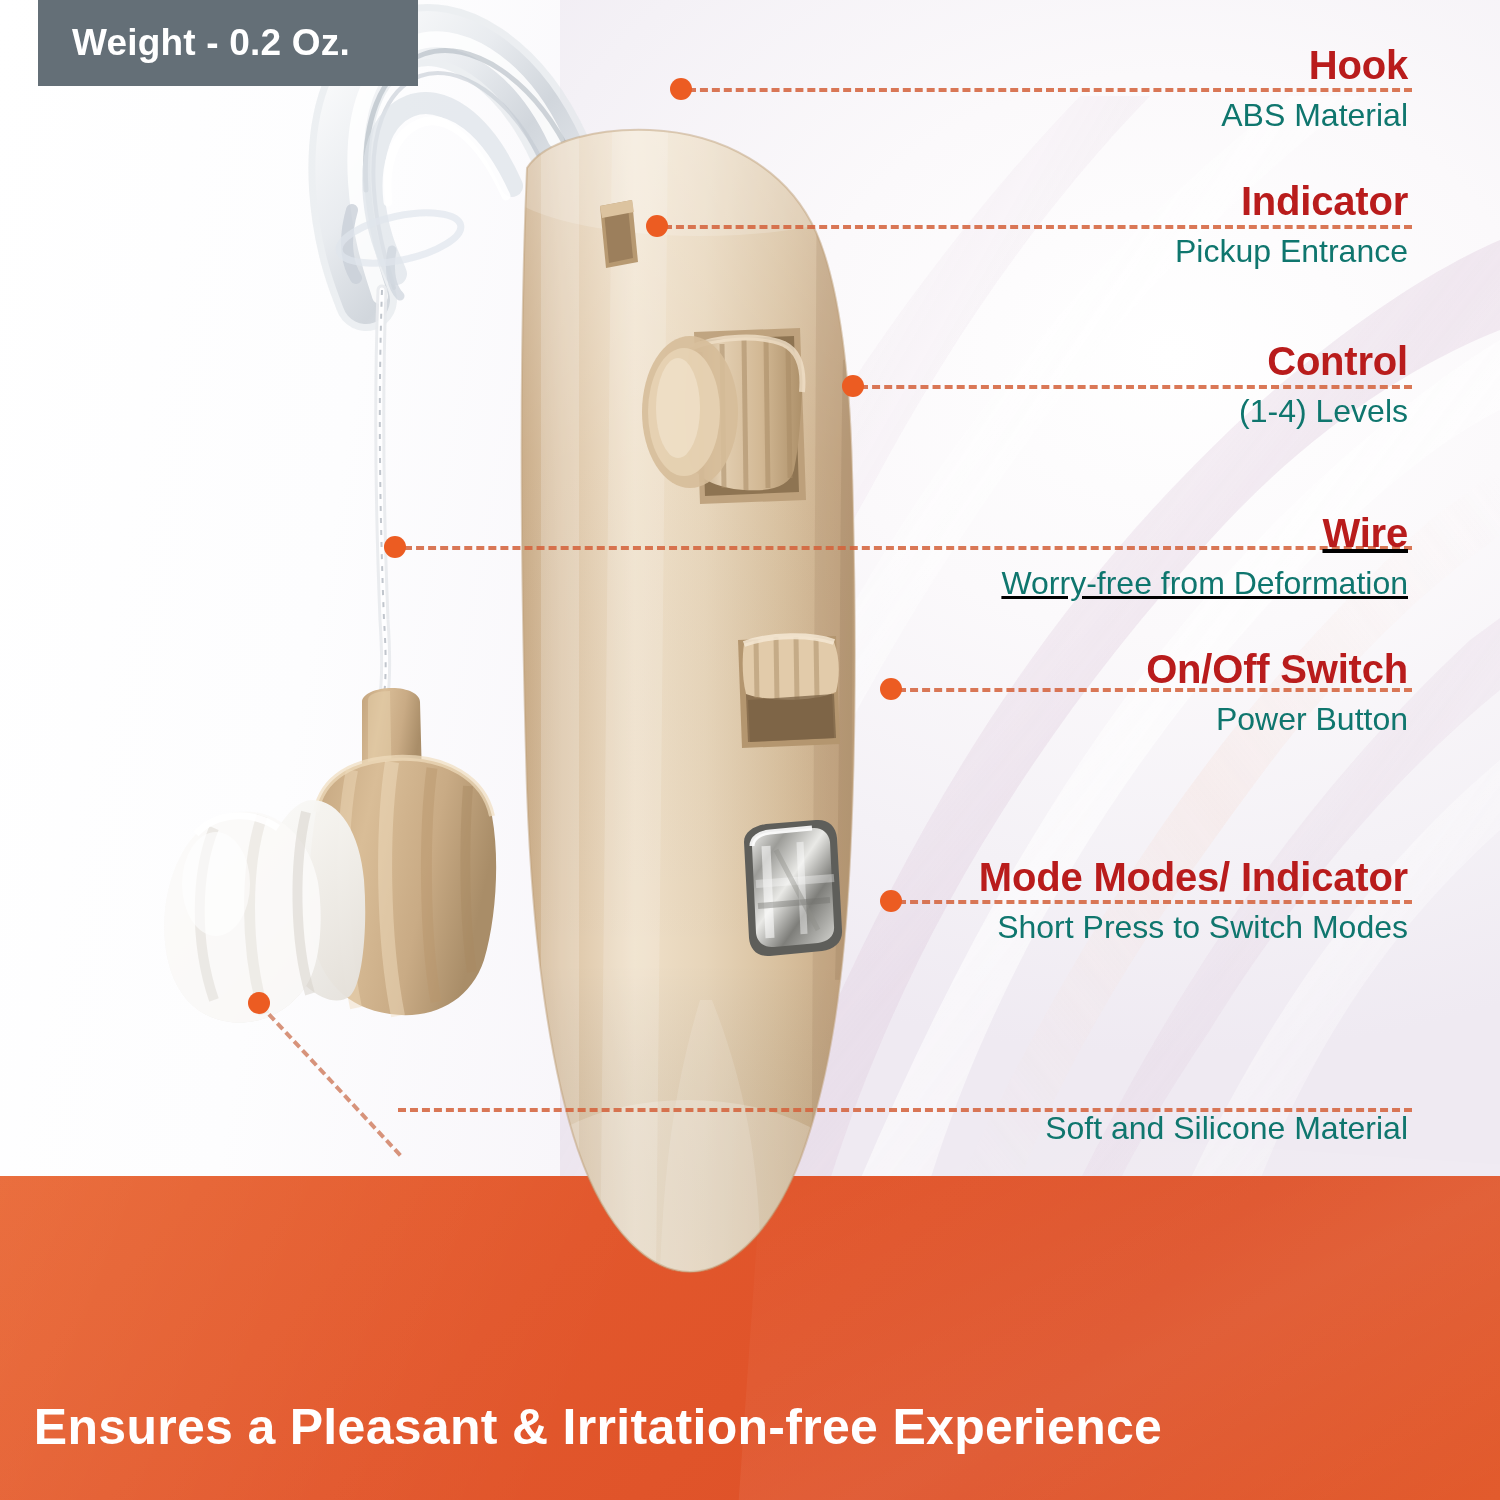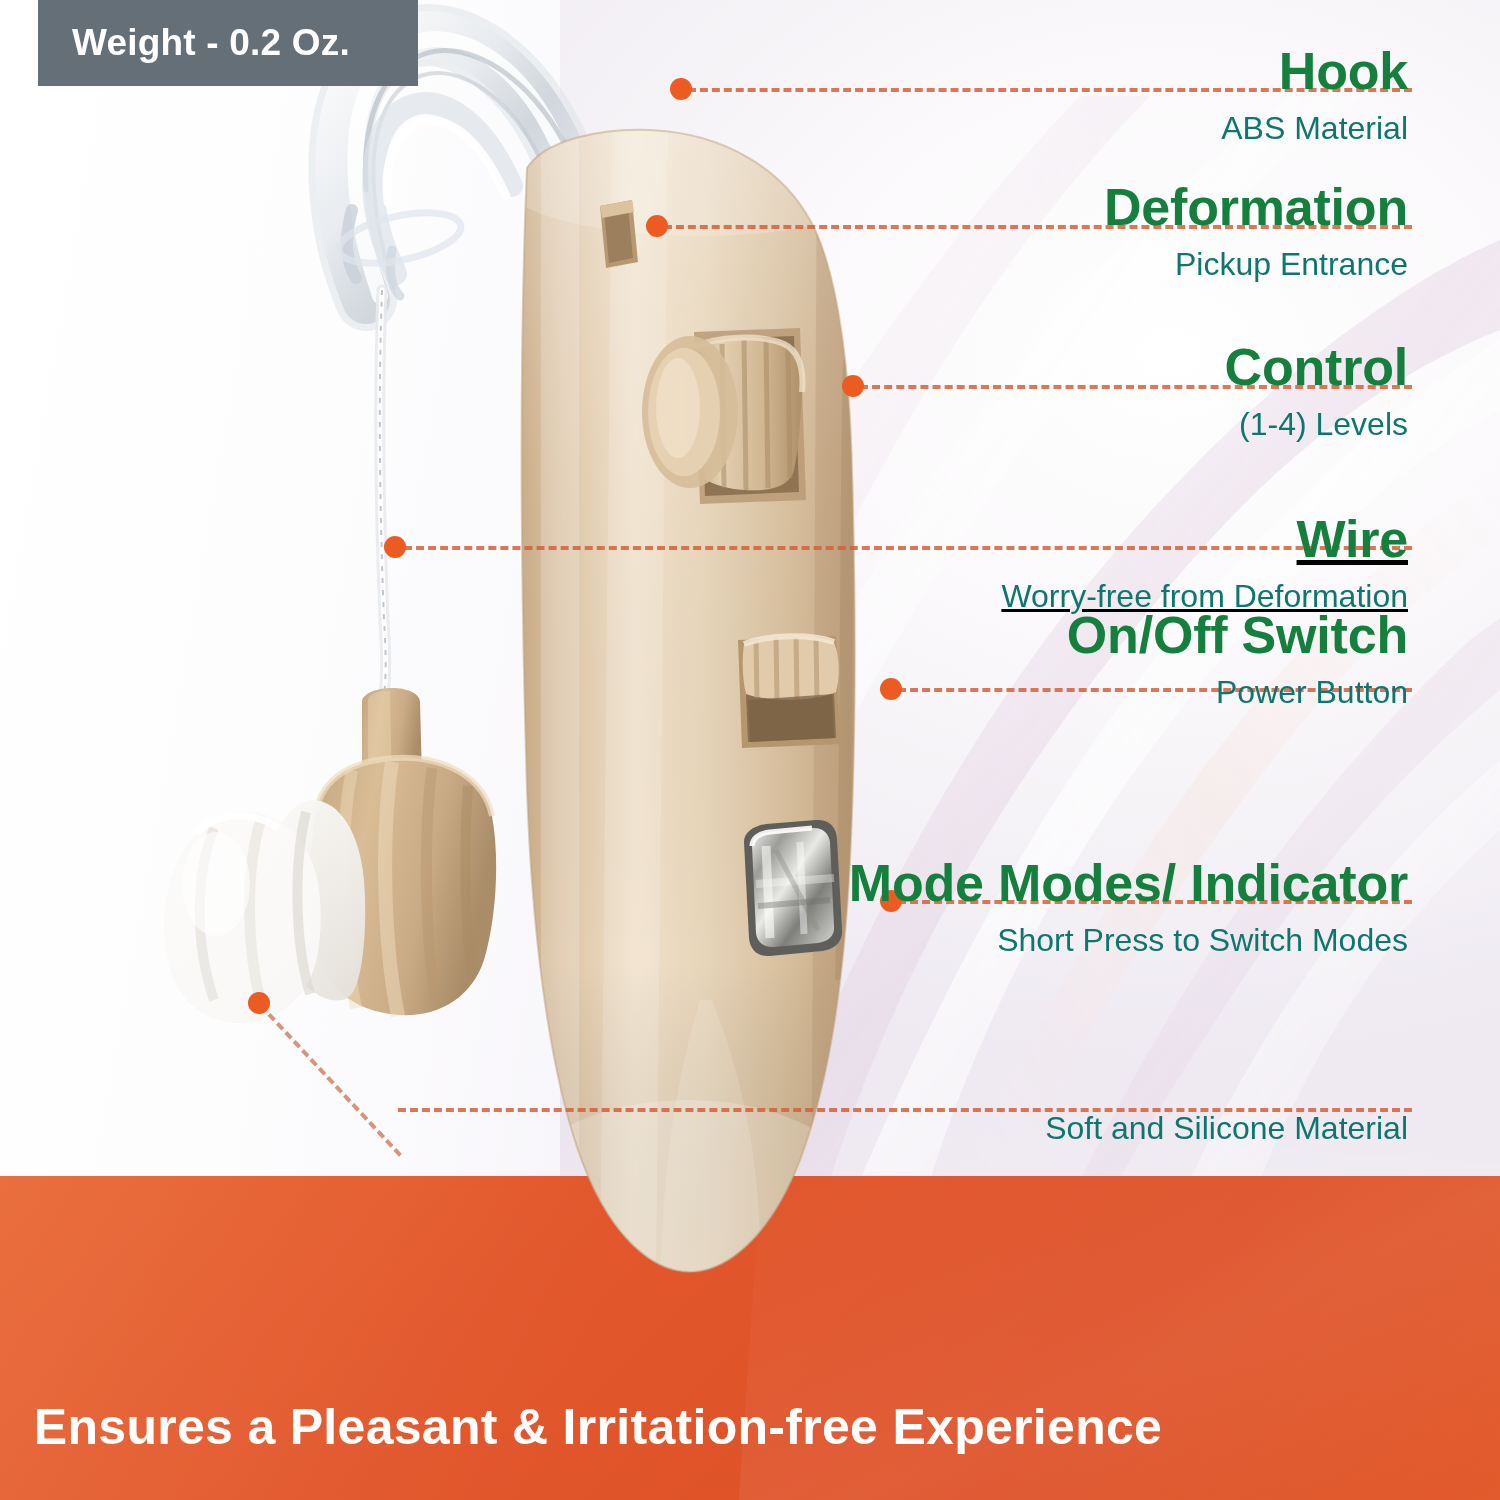--- a/index.html
+++ b/index.html
@@ -82,21 +82,21 @@
     position:absolute;height:0;border-top:4px dashed #cf7a5b;
     transform-origin:0 0;opacity:.8;z-index:20;
   }
 
   
   .label{
     position:absolute;right:92px;text-align:right;z-index:30;
     line-height:1.05;
   }
   .label .title{
-    display:block;font-size:52px;font-weight:bold;color:#15803d;
+    display:block;font-size:40px;font-weight:bold;color:#b91c1c;
     letter-spacing:-.2px;white-space:nowrap;
   }
   .label .sub{
     display:block;font-size:32px;color:#0f766e;margin-top:13px;
     white-space:nowrap;
   }
   .label.subonly .sub{margin-top:0;}
 
   
   .device{position:absolute;left:0;top:0;width:1500px;height:1500px;z-index:10;pointer-events:none;}
@@ -362,35 +362,35 @@
   <div class="weight-badge">
     <span>Weight - 0.2 Oz.</span>
   </div>
 
   <div class="label" style="top:44px;">
     <span class="title">Hook</span>
     <span class="sub">ABS Material</span>
   </div>
 
   <div class="label" style="top:180px;">
-    <span class="title">Deformation</span>
+    <span class="title">Indicator</span>
     <span class="sub">Pickup Entrance</span>
   </div>
 
   <div class="label" style="top:340px;">
     <span class="title">Control</span>
     <span class="sub">(1-4) Levels</span>
   </div>
 
   <div class="label" style="top:512px;text-decoration:underline;">
     <span class="title">Wire</span>
     <span class="sub">Worry-free from Deformation</span>
   </div>
 
-  <div class="label" style="top:608px;">
+  <div class="label" style="top:648px;">
     <span class="title">On/Off Switch</span>
     <span class="sub">Power Button</span>
   </div>
 
   <div class="label" style="top:856px;">
     <span class="title">Mode Modes/ Indicator</span>
     <span class="sub">Short Press to Switch Modes</span>
   </div>
 
   <div class="label subonly" style="top:1112px;">

